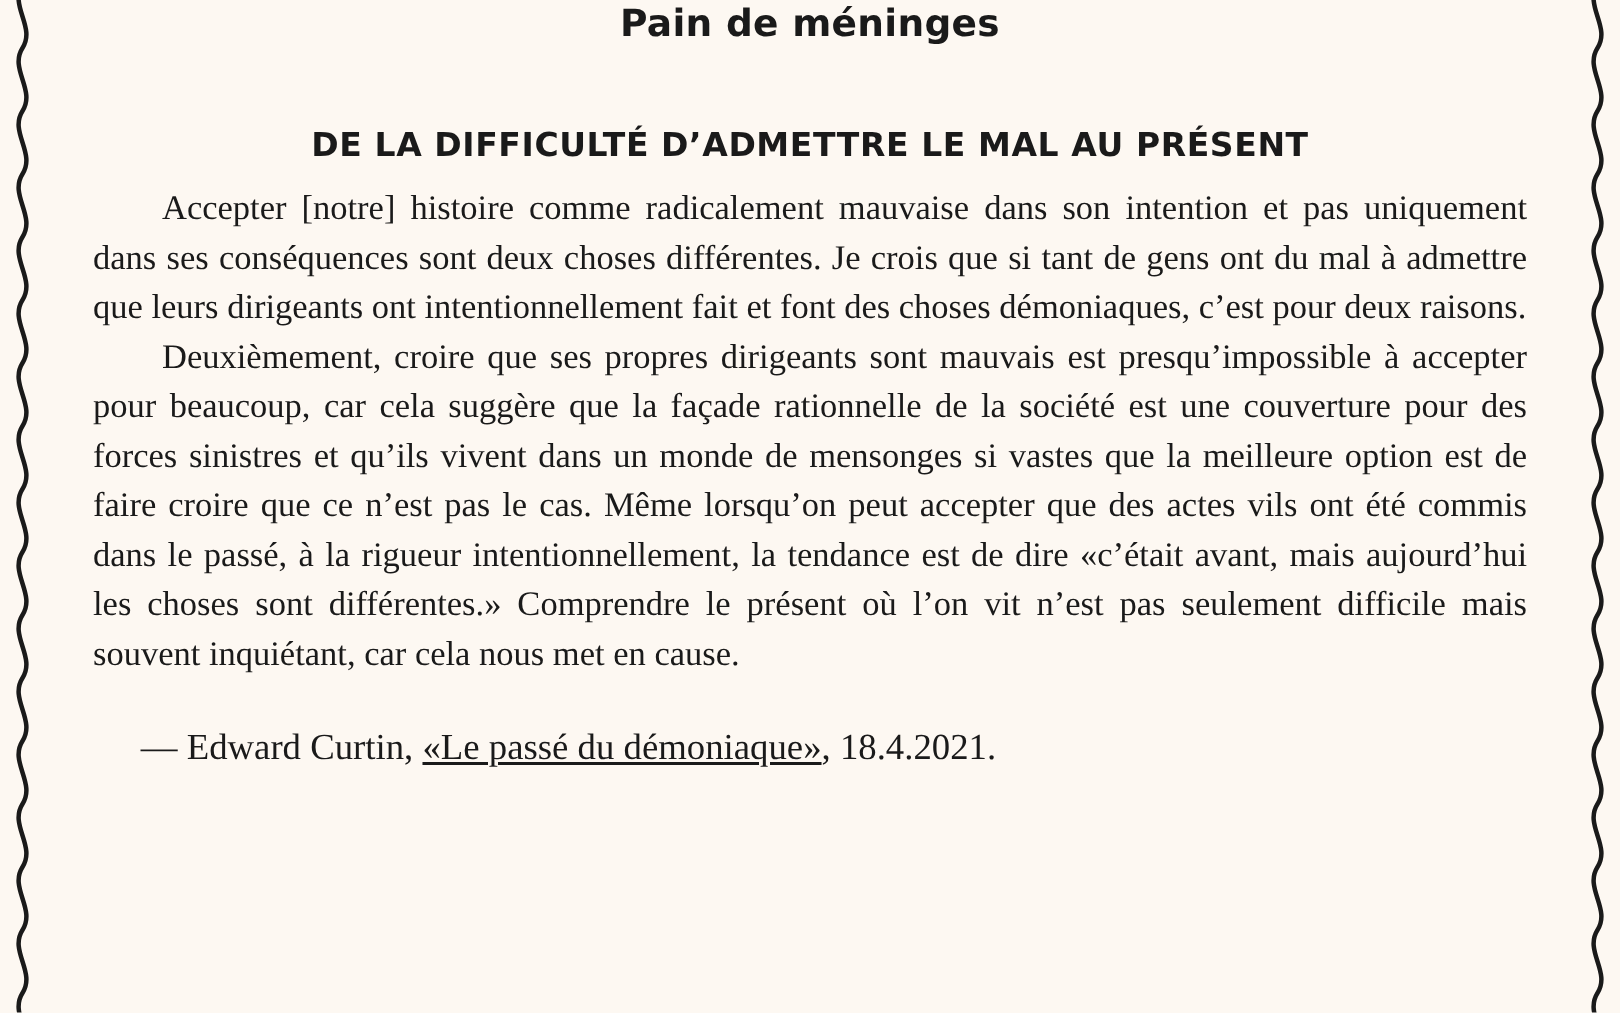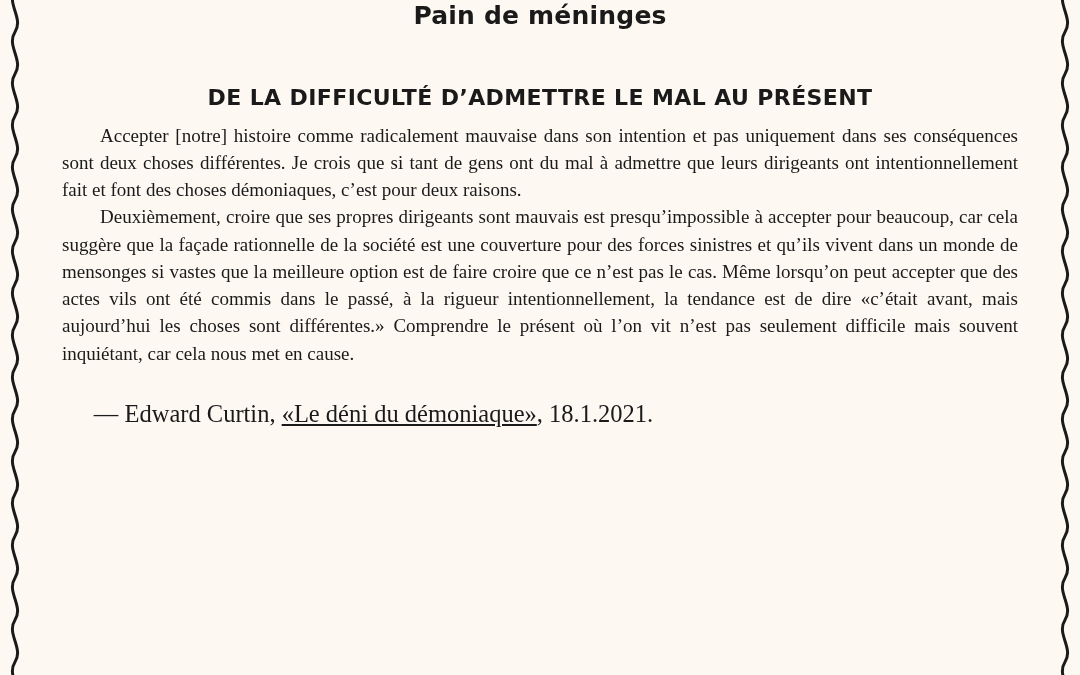--- a/index.html
+++ b/index.html
@@ -58,21 +58,21 @@
     line-height: 1.1;
   }
 
   .body-text {
     margin: 0;
     padding-top: 12px;
   }
 
   .body-text p {
     margin: 0;
-    font-size: 19px;
+    font-size: 23px;
     line-height: 1.435;
     text-align: justify;
     text-indent: 2.0em;
     hyphens: manual;
   }
 
   .attribution {
     margin: 0;
     padding-top: 30px;
     font-size: 24.5px;
@@ -106,16 +106,16 @@
 
   <h2 class="subtitle">DE LA DIFFICULTÉ D’ADMETTRE LE MAL AU PRÉSENT</h2>
 
   <div class="body-text">
     <p>Accepter [notre] histoire comme radicalement mauvaise dans son intention et pas uniquement dans ses conséquences sont deux choses différentes. Je crois que si tant de gens ont du mal à admettre que leurs dirigeants ont intentionnellement fait et font des choses démoniaques, c’est pour deux raisons.</p>
     <p>Deuxièmement, croire que ses propres dirigeants sont mauvais est presqu’impossible à accepter pour beaucoup, car cela suggère que la façade rationnelle de la société est une couverture pour des forces sinistres et qu’ils vivent dans un monde de mensonges si vastes que la meilleure option est de faire croire que ce n’est pas le cas. Même lorsqu’on peut accepter que des actes vils ont été commis dans le passé, à la rigueur intentionnellement, la tendance est de dire «c’était avant, mais aujourd’hui les choses sont différentes.» Comprendre le présent où l’on vit n’est pas seulement difficile mais souvent inquiétant, car cela nous met en cause.</p>
   </div>
 
   <div class="attribution">
     <span>—</span>
-    <span>Edward Curtin</span><span>, </span><span class="work">«Le déni du démoniaque»</span><span>, 18.1.2021.</span>
+    <span>Edward Curtin</span><span>, </span><span class="work">«Le passé du démoniaque»</span><span>, 18.4.2021.</span>
   </div>
 
 </div>
 
 </body></html>

